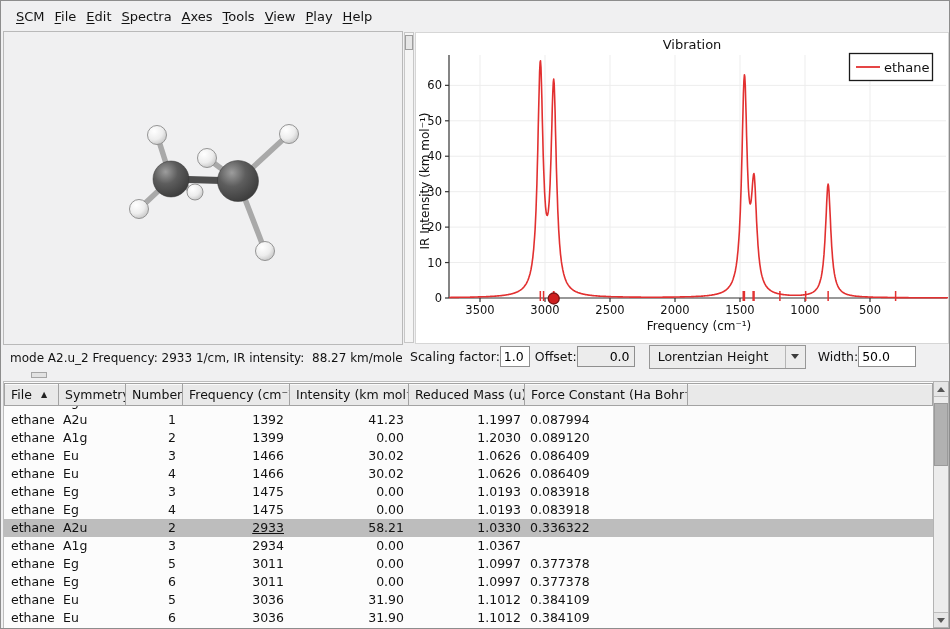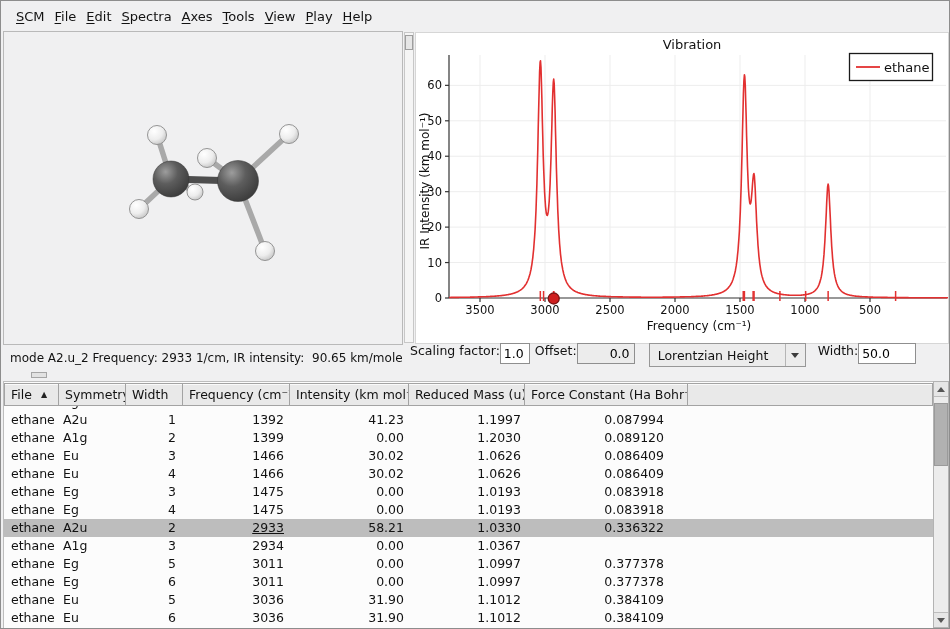--- a/index.html
+++ b/index.html
@@ -14,21 +14,21 @@
   .menu-item .mn{text-decoration:underline;text-underline-offset:2px;}
   
   .molview{position:absolute;left:2px;top:30px;width:400px;height:314px;background:#f0f0f1;border:1px solid #b9b9b9;box-sizing:border-box;}
   .statusbar{position:absolute;left:2px;top:346px;width:400px;height:22px;font-size:12px;line-height:22px;padding-left:7px;white-space:pre;}
   
   .chart-scroll{position:absolute;left:403px;top:31px;width:10px;height:311px;background:#f5f5f5;border:1px solid #c7c7c7;box-sizing:border-box;}
   .chart-scroll .handle{position:absolute;left:0px;top:2px;width:8px;height:15px;background:#e6e6e6;border:1px solid #9e9e9e;box-sizing:border-box;}
   .chartbox{position:absolute;left:414px;top:31px;width:534px;height:312px;background:#ffffff;border:1px solid #d6d6d6;box-sizing:border-box;}
   .chartbox svg{display:block;}
   
-  .controls{position:absolute;left:404px;top:342px;width:546px;height:27px;display:flex;font-size:12.5px;}
+  .controls{position:absolute;left:404px;top:342px;width:546px;height:27px;display:flex;align-items:center;font-size:12.5px;}
   .controls label{margin-left:5px;}
   .ctl-input{height:21px;border:1px solid #8f8f8f;background:#fff;font:12.5px "DejaVu Sans",sans-serif;padding:0 3px;box-sizing:border-box;}
   .ctl-input.dim{background:#ececec;}
   .dropdown{margin-left:14px;width:157px;height:24px;background:#ececec;border:1px solid #979797;box-sizing:border-box;display:flex;align-items:center;cursor:default;}
   .dropdown .dd-label{flex:1;padding-left:8px;font-size:12.5px;}
   .dropdown .dd-arrow{width:19px;height:100%;border-left:1px solid #b5b5b5;display:flex;align-items:center;justify-content:center;}
   .tri-down{width:0;height:0;border-left:4px solid transparent;border-right:4px solid transparent;border-top:5px solid #3c3c3c;}
   
   .splitter-handle{position:absolute;left:30px;top:371px;width:16px;height:6px;background:#e2e2e2;border:1px solid #a5a5a5;box-sizing:border-box;}
   
@@ -40,21 +40,21 @@
   .th .sort{margin-left:9px;font-size:8px;color:#222;}
   .th.filler{flex:1;}
   .rows{position:absolute;left:0;top:24px;bottom:0;width:100%;overflow:hidden;}
   .trow{display:flex;height:18px;line-height:18px;font-size:12.5px;white-space:nowrap;cursor:default;}
   .trow.clipped{margin-top:-13px;}
   .trow.selected{background:#bdbdbd;}
   .td{box-sizing:border-box;overflow:hidden;}
   .td.l{text-align:left;padding-left:7px;}
   .td.l2{text-align:left;padding-left:4px;}
   .td.r{text-align:right;padding-right:9px;}
-  .td.rf{text-align:right;padding-right:30px;}
+  .td.rf{padding-right:30px;}
   
   .vscroll{position:absolute;right:0px;top:380px;width:16px;height:247px;background:#ececec;border:1px solid #b3b3b3;box-sizing:border-box;}
   .vs-btn{position:absolute;left:0;width:14px;height:14px;background:#e6e6e6;border-bottom:1px solid #bdbdbd;display:flex;align-items:center;justify-content:center;}
   .vs-btn.down{bottom:0;border-bottom:none;border-top:1px solid #bdbdbd;}
   .tri-up-s{width:0;height:0;border-left:4px solid transparent;border-right:4px solid transparent;border-bottom:5px solid #555;}
   .tri-down-s{width:0;height:0;border-left:4px solid transparent;border-right:4px solid transparent;border-top:5px solid #555;}
   .vs-thumb{position:absolute;left:0;top:21px;width:14px;height:63px;background:#b1b1b1;border:1px solid #9a9a9a;box-sizing:border-box;}
 </style>
 </head>
 <body>
@@ -97,21 +97,21 @@
         <circle cx="153" cy="103" r="9.5" fill="url(#gH)" stroke="#8a8a8a" stroke-width="0.9"></circle>
         <circle cx="135" cy="177" r="9.5" fill="url(#gH)" stroke="#8a8a8a" stroke-width="0.9"></circle>
         <circle cx="191" cy="160" r="8" fill="url(#gH)" stroke="#8a8a8a" stroke-width="0.9"></circle>
         <circle cx="167" cy="147" r="18" fill="url(#gC)" stroke="#333" stroke-width="0.5"></circle>
         <circle cx="203" cy="126" r="9.5" fill="url(#gH)" stroke="#8a8a8a" stroke-width="0.9"></circle>
         <circle cx="234" cy="149" r="20.5" fill="url(#gC)" stroke="#333" stroke-width="0.5"></circle>
         <circle cx="285" cy="102" r="9.5" fill="url(#gH)" stroke="#8a8a8a" stroke-width="0.9"></circle>
         <circle cx="261" cy="219" r="9.5" fill="url(#gH)" stroke="#8a8a8a" stroke-width="0.9"></circle>
       </svg>
   </div>
-  <div class="statusbar">mode A2.u_2 Frequency: 2933 1/cm, IR intensity:  90.65 km/mole</div>
+  <div class="statusbar">mode A2.u_2 Frequency: 2933 1/cm, IR intensity:  88.27 km/mole</div>
 
   <div class="chart-scroll">
     <div class="handle"></div>
   </div>
 
   <div class="chartbox">
     <svg id="chartsvg" width="532" height="310" viewBox="0 0 532 310">
         <line x1="64" y1="22" x2="64" y2="265" stroke="#ededed" stroke-width="1"></line>
         <line x1="129" y1="22" x2="129" y2="265" stroke="#ededed" stroke-width="1"></line>
         <line x1="194" y1="22" x2="194" y2="265" stroke="#ededed" stroke-width="1"></line>
@@ -198,21 +198,21 @@
   <div class="tablebox">
     <div class="thead" id="thead">
         <div class="th" style="width: 55px;">
           <span>File</span>
           <span class="sort">▲</span>
         </div>
         <div class="th" style="width: 68px;">
           <span>Symmetry</span>
         </div>
         <div class="th" style="width: 58px;">
-          <span>Width</span>
+          <span>Number</span>
         </div>
         <div class="th" style="width: 108px;">
           <span>Frequency (cm⁻¹)</span>
         </div>
         <div class="th" style="width: 120px;">
           <span>Intensity (km mol⁻¹)</span>
         </div>
         <div class="th" style="width: 117px;">
           <span>Reduced Mass (u)</span>
         </div>

